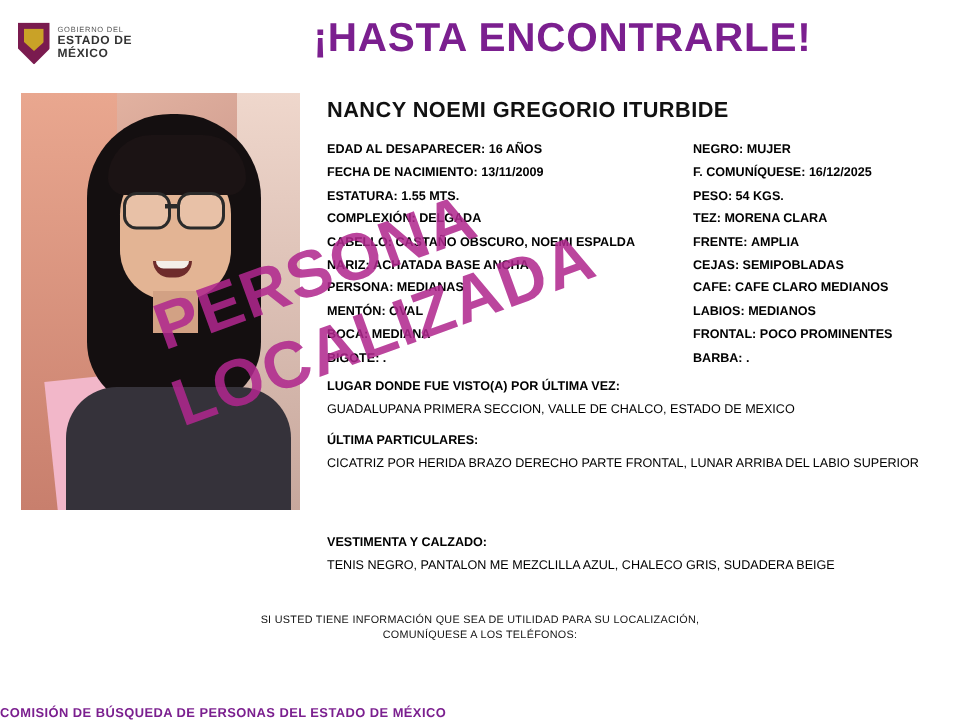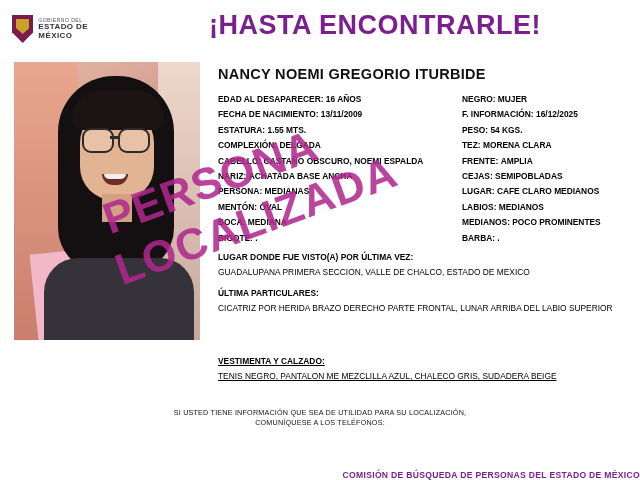--- a/index.html
+++ b/index.html
@@ -71,33 +71,33 @@
   .col-left{position:absolute;left:218px;top:92px;width:236px;}
   .col-right{position:absolute;left:462px;top:92px;width:176px;}
   .row{font-size:8.4px;line-height:15.4px;white-space:nowrap;}
   .row b{font-weight:bold;}
   .row span{font-weight:bold;}
 
   .block{position:absolute;left:218px;font-size:8.4px;line-height:12.6px;width:410px;}
   .block b{font-weight:bold;display:block;margin-bottom:2px;}
   .b-lugar{top:251px;}
   .b-senas{top:287px;}
-  .b-vest{top:355px;text-decoration:underline;}
+  .b-vest{top:355px;}
 
   
   .foot-note{
     position:absolute;left:0;top:408px;width:640px;text-align:center;
     font-size:7.2px;line-height:10px;color:#111;letter-spacing:.2px;
   }
   .phones{
     position:absolute;left:0;top:447px;width:640px;text-align:center;
     font-size:21px;font-weight:bold;color:#a21caf;letter-spacing:.5px;margin-top:31px;
   }
   .commission{
-    position:absolute;left:0;top:470px;width:640px;text-align:right;
+    position:absolute;left:0;top:470px;width:640px;text-align:left;
     font-size:8.6px;font-weight:bold;color:#7b1f8f;letter-spacing:.3px;
   }
 
   
   .stamp{
     position:absolute;left:96px;top:196px;
     transform:rotate(-20deg);
     transform-origin:left top;
     color:#b0278e;
     font-weight:bold;
@@ -153,28 +153,28 @@
     <div class="row"><b>CABELLO:</b> <span>CASTAÑO OBSCURO, NOEMI ESPALDA</span></div>
     <div class="row"><b>NARIZ:</b> <span>ACHATADA BASE ANCHA</span></div>
     <div class="row"><b>PERSONA:</b> <span>MEDIANAS</span></div>
     <div class="row"><b>MENTÓN:</b> <span>OVAL</span></div>
     <div class="row"><b>BOCA:</b> <span>MEDIANA</span></div>
     <div class="row"><b>BIGOTE:</b> <span>.</span></div>
   </div>
 
   <div class="col-right">
     <div class="row"><b>NEGRO:</b> <span>MUJER</span></div>
-    <div class="row"><b>F. INFORMACIÓN:</b> <span>16/12/2025</span></div>
+    <div class="row"><b>F. COMUNÍQUESE:</b> <span>16/12/2025</span></div>
     <div class="row"><b>PESO:</b> <span>54 KGS.</span></div>
     <div class="row"><b>TEZ:</b> <span>MORENA CLARA</span></div>
     <div class="row"><b>FRENTE:</b> <span>AMPLIA</span></div>
     <div class="row"><b>CEJAS:</b> <span>SEMIPOBLADAS</span></div>
-    <div class="row"><b>LUGAR:</b> <span>CAFE CLARO MEDIANOS</span></div>
+    <div class="row"><b>CAFE:</b> <span>CAFE CLARO MEDIANOS</span></div>
     <div class="row"><b>LABIOS:</b> <span>MEDIANOS</span></div>
-    <div class="row"><b>MEDIANOS:</b> <span>POCO PROMINENTES</span></div>
+    <div class="row"><b>FRONTAL:</b> <span>POCO PROMINENTES</span></div>
     <div class="row"><b>BARBA:</b> <span>.</span></div>
   </div>
 
   <div class="block b-lugar">
     <b>LUGAR DONDE FUE VISTO(A) POR ÚLTIMA VEZ:</b>
     <span>GUADALUPANA PRIMERA SECCION, VALLE DE CHALCO, ESTADO DE MEXICO</span>
   </div>
 
   <div class="block b-senas">
     <b>ÚLTIMA PARTICULARES:</b>

